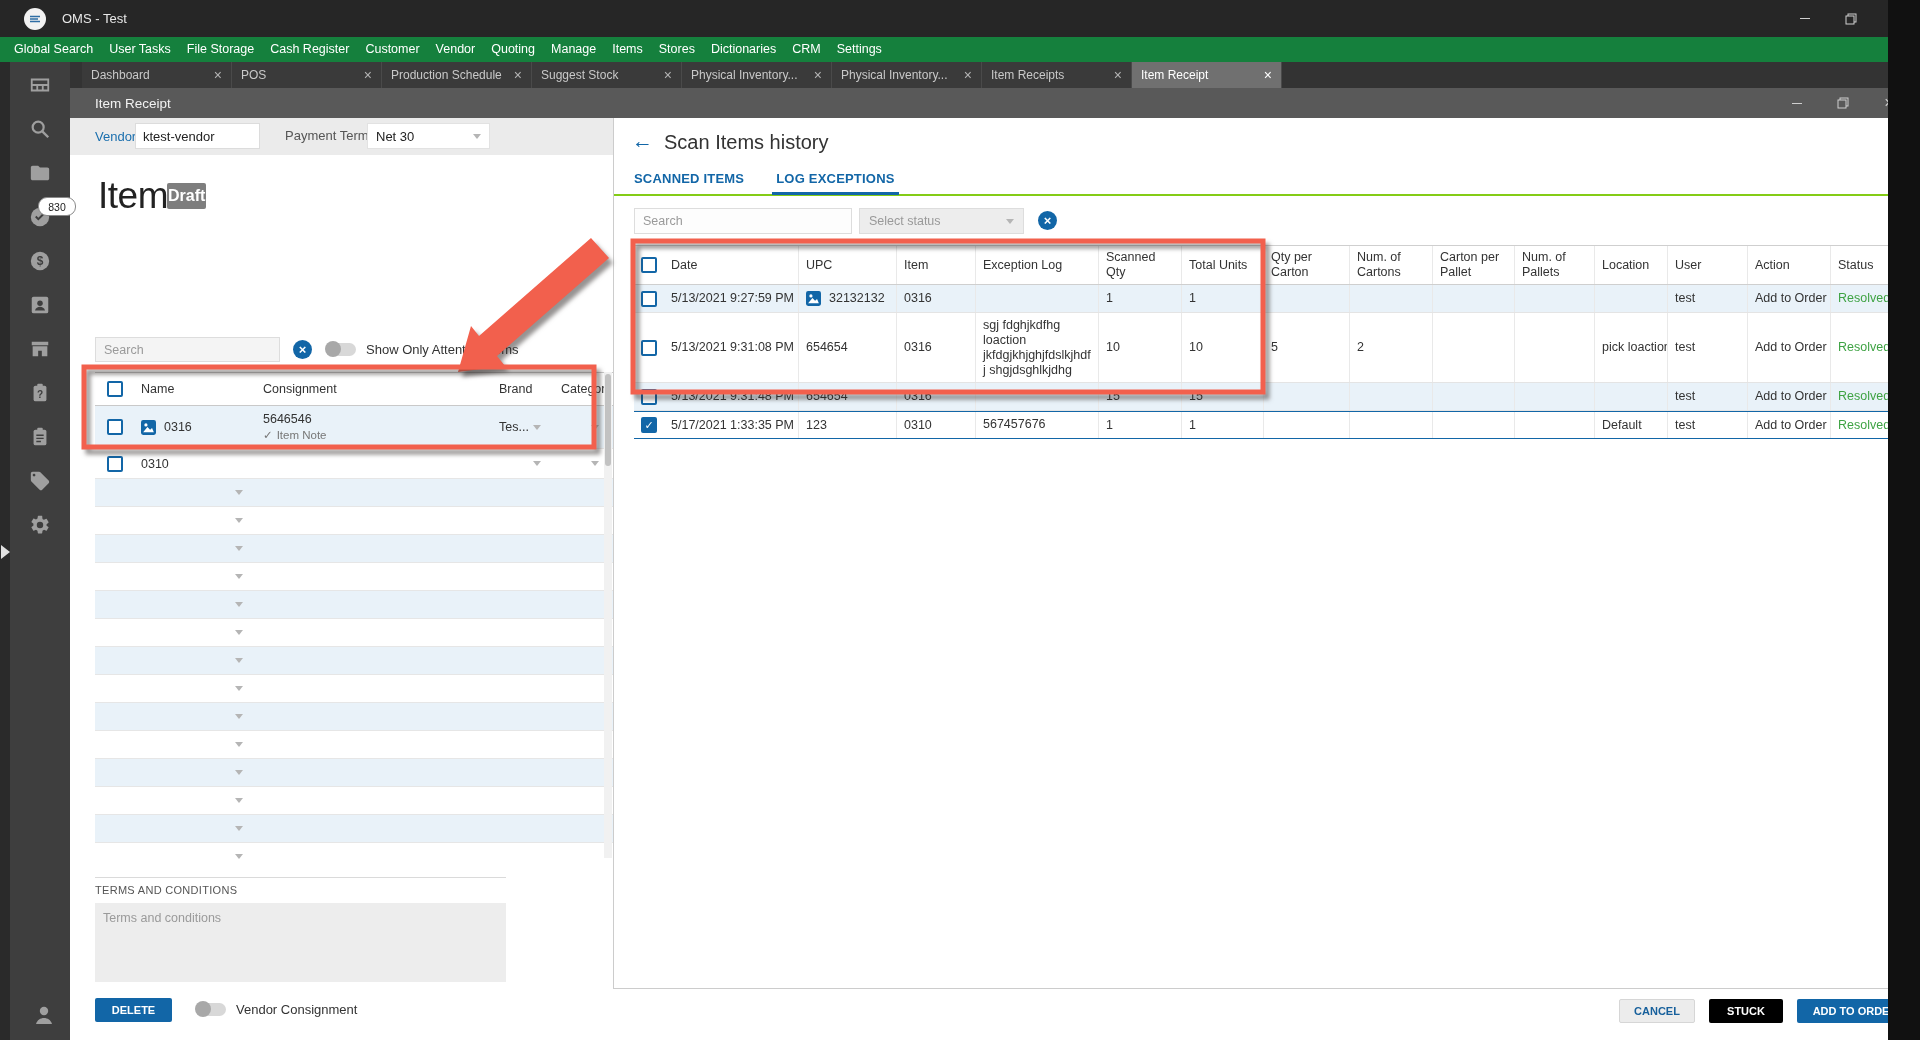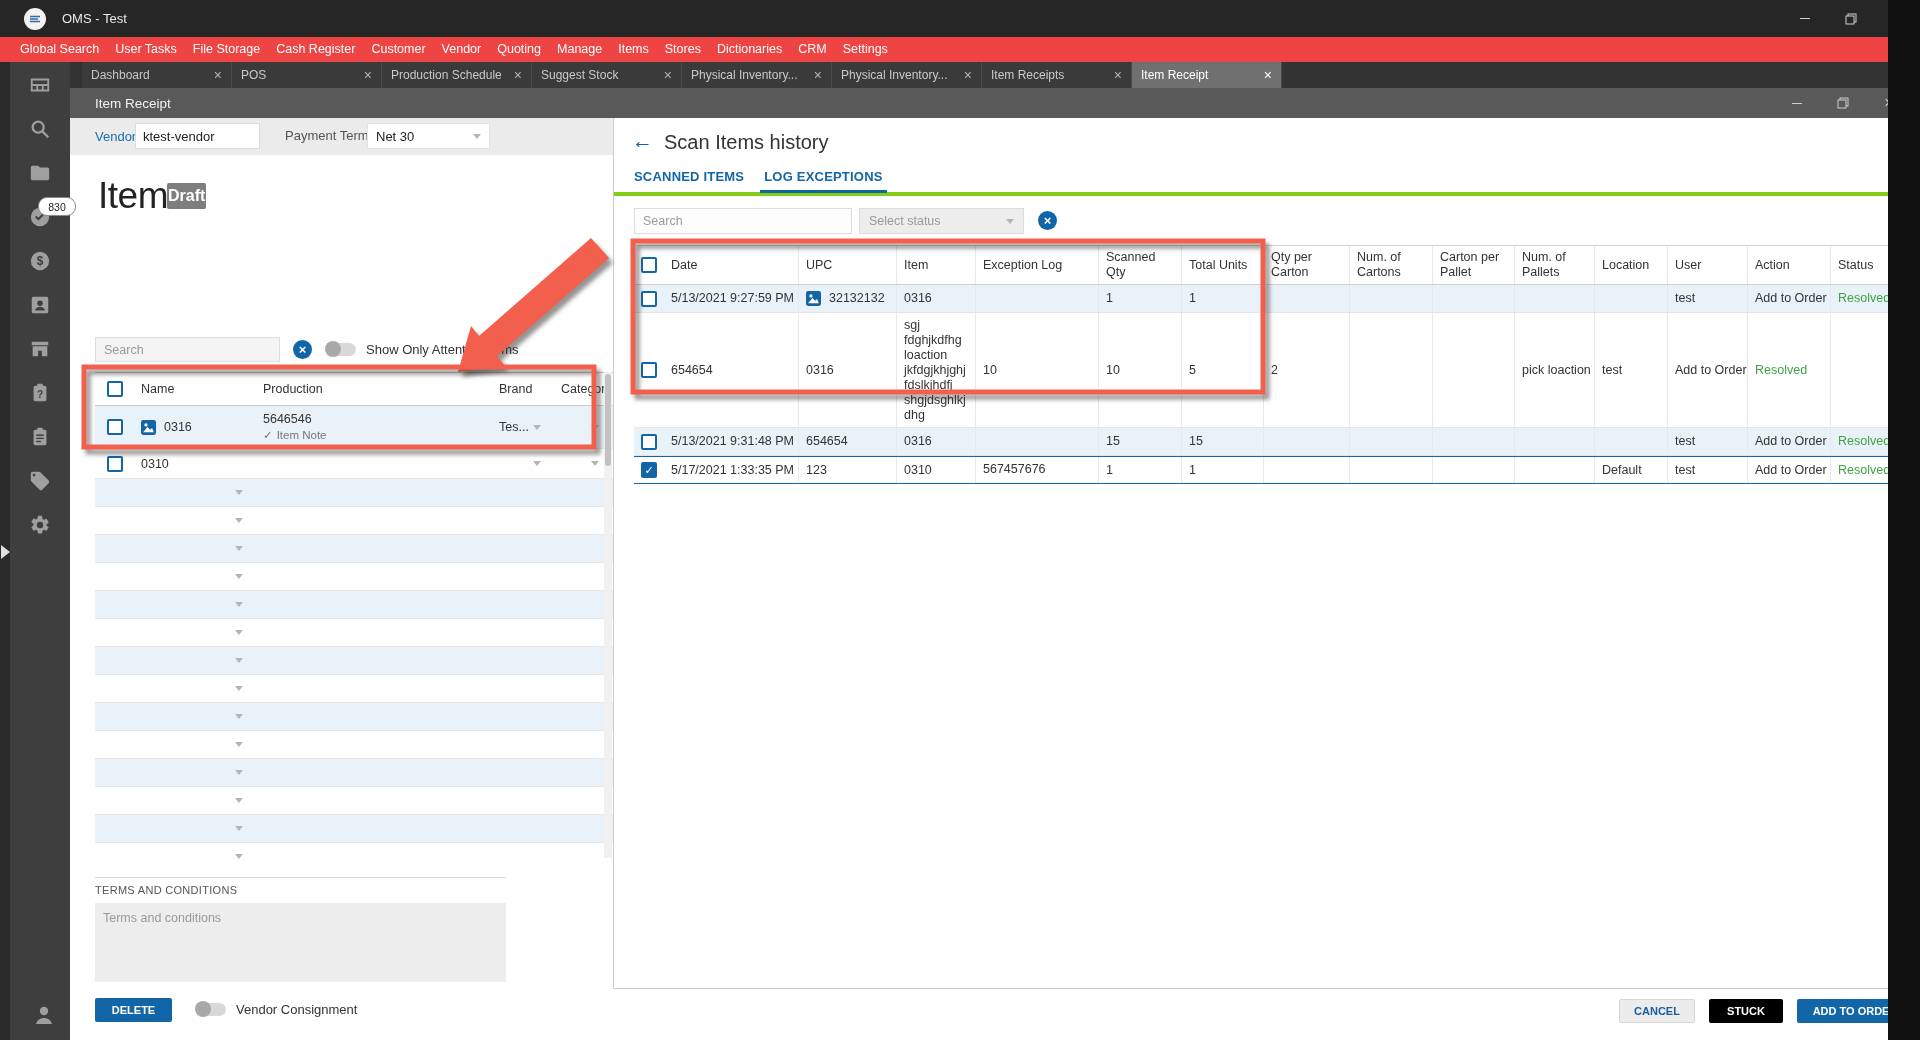--- a/index.html
+++ b/index.html
@@ -9,21 +9,21 @@
 
   
   .titlebar{left:0;top:0;width:1920px;height:37px;background:#262626;display:flex;align-items:center;}
   .logo{width:22px;height:22px;border-radius:50%;background:#f2f2f2;margin-left:24px;display:flex;align-items:center;justify-content:center;}
   .title-text{color:#e8e8e8;font-size:13px;margin-left:16px;}
   .winctl{position:absolute;right:0;top:0;height:37px;display:flex;}
   .wbtn{width:46px;height:100%;display:flex;align-items:center;justify-content:center;color:#cfcfcf;font-size:16px;}
   .minbar{width:10px;height:1px;background:#cfcfcf;display:inline-block;}
 
   
-  .menubar{left:0;top:37px;width:1920px;height:25px;background:#ef4444;display:flex;align-items:center;padding-left:12px;box-sizing:border-box;}
+  .menubar{left:0;top:37px;width:1920px;height:25px;background:#15803d;display:flex;align-items:center;padding-left:6px;box-sizing:border-box;}
   .mitem{color:#fff;font-size:12.5px;padding:0 8px;line-height:25px;white-space:nowrap;}
 
   
   .tabbar{left:70px;top:62px;width:1850px;height:26px;background:#333;display:flex;align-items:stretch;padding-left:12px;box-sizing:border-box;}
   .tab{width:150px;box-sizing:border-box;display:flex;align-items:center;background:#3a3a3a;border-right:1px solid #4a4a4a;padding:0 9px;}
   .tab .tlabel{color:#c9c9c9;font-size:12px;white-space:nowrap;overflow:hidden;text-overflow:ellipsis;flex:1;}
   .tab .tclose{color:#b5b5b5;font-size:14px;margin-left:4px;}
   .tab.active{background:#707070;}
   .tab.active .tlabel,.tab.active .tclose{color:#fff;}
 
@@ -84,21 +84,21 @@
   .termslabel{position:absolute;left:25px;top:766px;font-size:11px;color:#555;letter-spacing:.3px;}
   .terms{position:absolute;left:25px;top:785px;width:411px;height:79px;background:#ededed;border:none;resize:none;font-size:12.5px;color:#222;padding:8px;box-sizing:border-box;font-family:inherit;}
   .deletebtn{position:absolute;left:25px;top:880px;width:77px;height:24px;background:#1266a7;color:#fff;border:none;font-size:11px;font-weight:bold;font-family:inherit;border-radius:2px;}
   .consignrow{position:absolute;left:126px;top:879px;display:flex;align-items:center;height:24px;}
   .consignrow .switch{margin-left:0;}
 
   
   .right-panel{left:613px;top:118px;width:1307px;height:871px;background:#fff;border-left:1px solid #ccc;border-bottom:1px solid #ccc;box-sizing:border-box;}
   .backarrow{position:absolute;left:18px;top:11px;color:#1266a7;font-size:21px;font-weight:bold;}
   .rtitle{position:absolute;left:50px;top:13px;font-size:20px;color:#333;}
-  .rtabs{position:absolute;left:0px;top:50px;width:1307px;height:28px;border-bottom:4px solid #84cc16;display:flex;align-items:flex-end;padding-left:20px;box-sizing:border-box;gap:20px;}
+  .rtabs{position:absolute;left:0px;top:50px;width:1307px;height:28px;border-bottom:2px solid #84cc16;display:flex;align-items:flex-end;padding-left:20px;box-sizing:border-box;gap:32px;}
   .rtab{font-size:13px;font-weight:bold;color:#1266a7;letter-spacing:.2px;padding-bottom:8px;position:relative;}
   .rtab.active::after{content:'';position:absolute;left:-4px;right:-4px;bottom:-1px;height:3px;background:#1266a7;}
   .rsearch{position:absolute;left:20px;top:90px;width:218px;height:26px;background:#fdfdfd;border:1px solid #ddd;font-size:12.5px;padding:0 8px;box-sizing:border-box;font-family:inherit;color:#222;}
   .rselect{position:absolute;left:245px;top:90px;width:165px;height:26px;background:#ededed;border:1px solid #ddd;font-size:12.5px;color:#999;display:flex;align-items:center;padding:0 9px;box-sizing:border-box;}
   .rselect .tri{margin-left:auto;}
   .rxcirc{position:absolute;left:424px;top:93px;margin:0;}
 
   
   .stable{position:absolute;left:20px;top:127px;width:1279px;}
   .srow,.sheader{display:grid;grid-template-columns:30px 135px 98px 79px 123px 83px 82px 86px 83px 82px 80px 73px 80px 83px 82px;border-bottom:1px solid #e4e4e4;box-sizing:border-box;}
@@ -290,21 +290,21 @@
       <div class="switch"></div>
       <span class="togglelabel">Show Only Attention Items</span>
     </div>
 
     <div class="ltable">
       <div class="lheader">
           <div class="lc">
             <span class="cb"></span>
           </div>
           <div class="lc">Name</div>
-          <div class="lc">Production</div>
+          <div class="lc">Consignment</div>
           <div class="lc">Brand</div>
           <div class="lc">Category</div>
         </div>
       <div>
           <div class="lrow blue" style="min-height: 43px;">
             <div class="lc">
               <span class="cb"></span>
             </div>
             <div class="lc">
               <span class="imgic"><svg viewBox="0 0 14 14" width="15" height="15">
@@ -574,20 +574,23 @@
               <span>Add to Order</span>
             </div>
             <div class="sc green">
               <span>Resolved</span>
             </div>
           </div>
           <div class="srow">
             <div class="sc">
               <span class="cb"></span>
             </div>
+            <div class="sc nowrap">
+              <span>5/13/2021 9:31:08 PM</span>
+            </div>
             <div class="sc">
               <span>654654</span>
             </div>
             <div class="sc">
               <span>0316</span>
             </div>
             <div class="sc wrap">
               <span>sgj fdghjkdfhg loaction jkfdgjkhjghjfdslkjhdfj shgjdsghlkjdhg</span>
             </div>
             <div class="sc">

